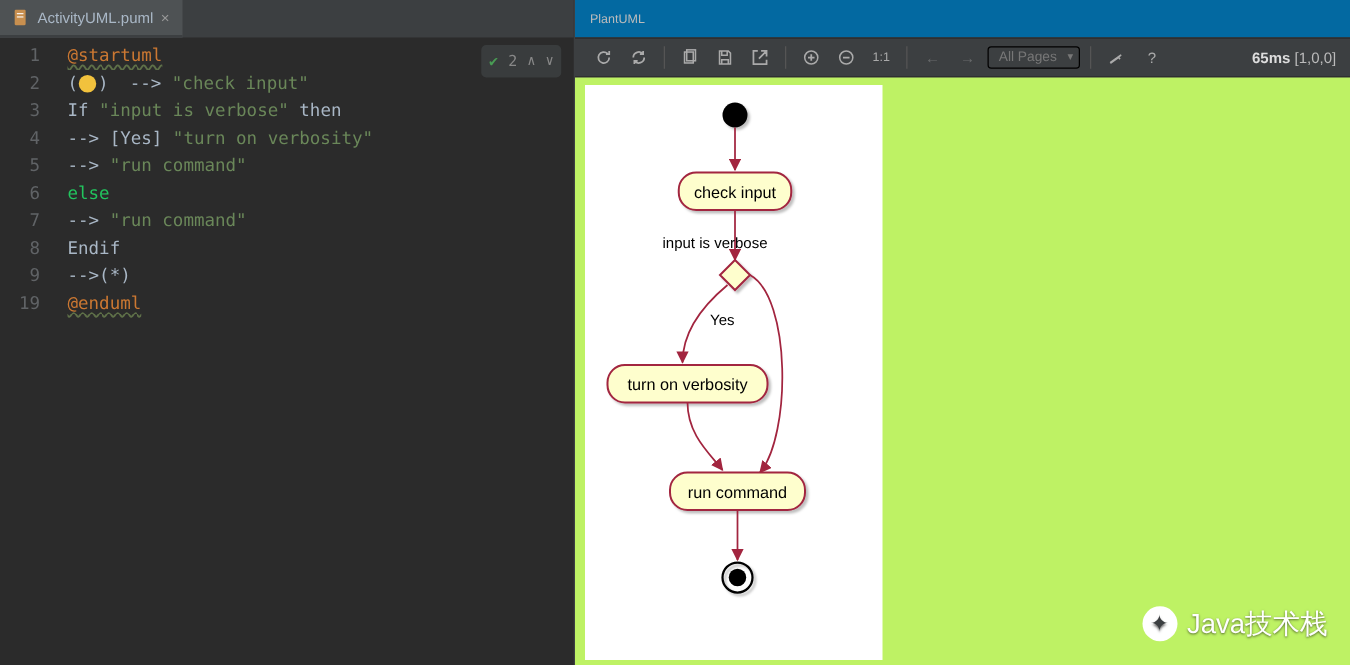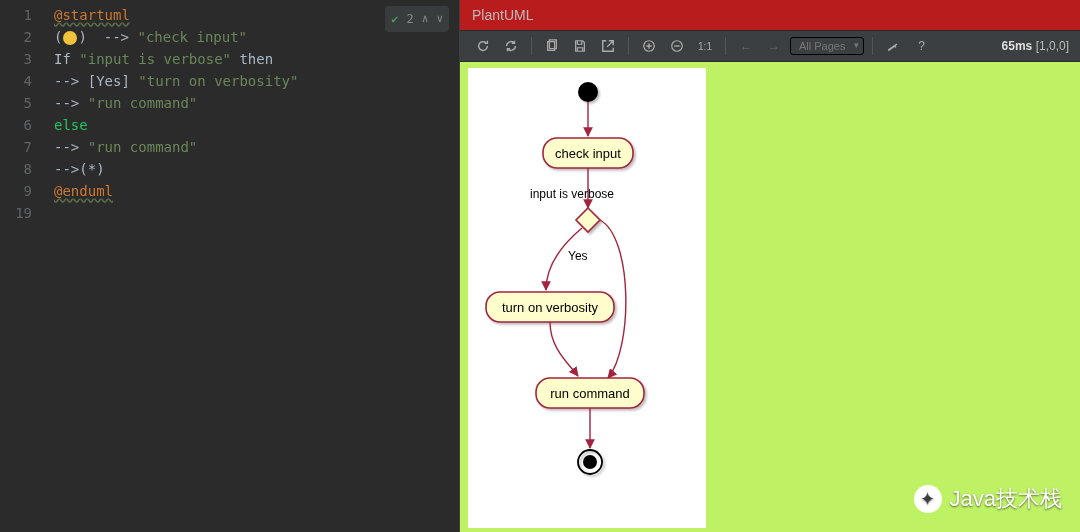--- a/index.html
+++ b/index.html
@@ -32,21 +32,21 @@
   .bulb { display:inline-block; width:14px; height:14px; background:#f2c23d; border-radius:50%; vertical-align:middle; margin:0 1px; }
 
   .inspection {
     position: absolute; top: 6px; right: 10px;
     display: flex; align-items: center; gap: 8px;
     background: rgba(60,63,65,0.85); padding: 2px 6px; border-radius: 4px;
     font-size: 12px; color: #888;
   }
   .inspection .check { color: #499c54; }
 
-  .uml-title { height: 30px; display: flex; align-items: center; padding: 0 12px; font-size: 14px; color: #bbb; background: #b91c1c; }
+  .uml-title { height: 30px; display: flex; align-items: center; padding: 0 12px; font-size: 10px; color: #bbb; background: #0369a1; }
 
   .uml-toolbar {
     height: 32px; background: #3c3f41; border-top: 1px solid #2b2b2b; border-bottom: 1px solid #2b2b2b;
     display: flex; align-items: center; gap: 4px; padding: 0 11px; font-size: 12px; color: #999;
   }
   .tb-btn { width: 24px; height: 24px; display: flex; align-items: center; justify-content: center; color: #aaa; border-radius: 3px; }
   .tb-sep { width: 1px; height: 18px; background: #555; margin: 0 4px; }
   .tb-pages { border: 1px solid #000000; border-radius: 3px; padding: 2px 18px 2px 8px; color: #777; font-size: 11px; position: relative; }
   .tb-pages:after { content:"▾"; position:absolute; right:5px; top:2px; font-size:9px; color:#777;}
   .tb-status { margin-left: auto; color: #bbb; font-size: 12px; }
@@ -71,20 +71,31 @@
     background: #fff; color: #3c3f41;
     display: flex; align-items: center; justify-content: center;
     font-size: 18px;
   }
   .chev { font-size: 11px; }
 </style>
 </head>
 <body>
 
 <div class="left-pane">
+  <div class="tab-bar">
+    <div class="tab">
+      <svg class="file-icon" viewBox="0 0 16 16">
+          <rect x="2" y="1" width="10" height="14" rx="1" fill="#c88f4f"></rect>
+          <rect x="4" y="4" width="6" height="1" fill="#fff"></rect>
+          <rect x="4" y="7" width="6" height="1" fill="#fff"></rect>
+        </svg>
+      <span>ActivityUML.puml</span>
+      <span class="close">×</span>
+    </div>
+  </div>
   <div class="editor">
     <div class="gutter">
       <div>1</div>
         <div>2</div>
         <div>3</div>
         <div>4</div>
         <div>5</div>
         <div>6</div>
         <div>7</div>
         <div>8</div>
@@ -92,20 +103,21 @@
         <div>19</div>
     </div>
     <div class="code">
       <div class="code-line"><span class="tk-dot">@startuml</span></div>
       <div class="code-line"><span class="tk-plain">(</span><span class="bulb"></span><span class="tk-plain">)  --&gt; </span><span class="tk-str">"check input"</span></div>
       <div class="code-line"><span class="tk-plain">If </span><span class="tk-str">"input is verbose"</span><span class="tk-plain"> then</span></div>
       <div class="code-line"><span class="tk-plain">--&gt; [Yes] </span><span class="tk-str">"turn on verbosity"</span></div>
       <div class="code-line"><span class="tk-plain">--&gt; </span><span class="tk-str">"run command"</span></div>
       <div class="code-line"><span class="tk-key">else</span></div>
       <div class="code-line"><span class="tk-plain">--&gt; </span><span class="tk-str">"run command"</span></div>
+      <div class="code-line"><span class="tk-plain">Endif</span></div>
       <div class="code-line"><span class="tk-plain">--&gt;(*)</span></div>
       <div class="code-line"><span class="tk-dot">@enduml</span></div>
     </div>
     <div class="inspection">
       <span class="check">✔</span>
       <span>2</span>
       <span class="chev">∧</span>
       <span class="chev">∨</span>
     </div>
   </div>

